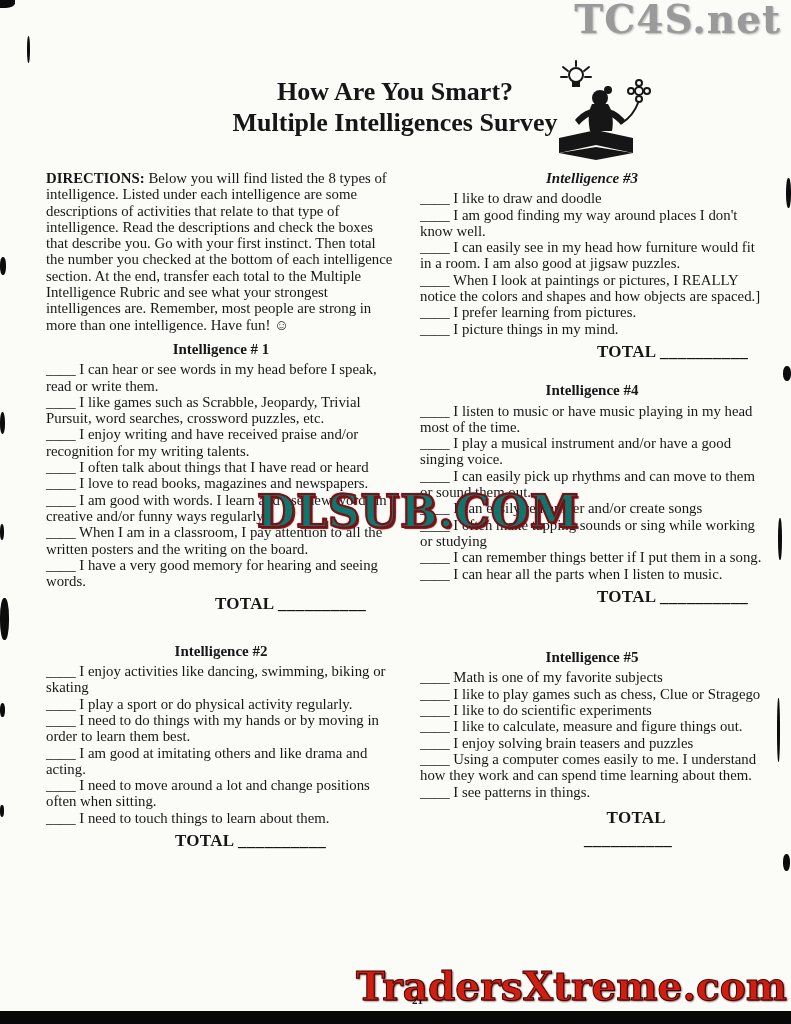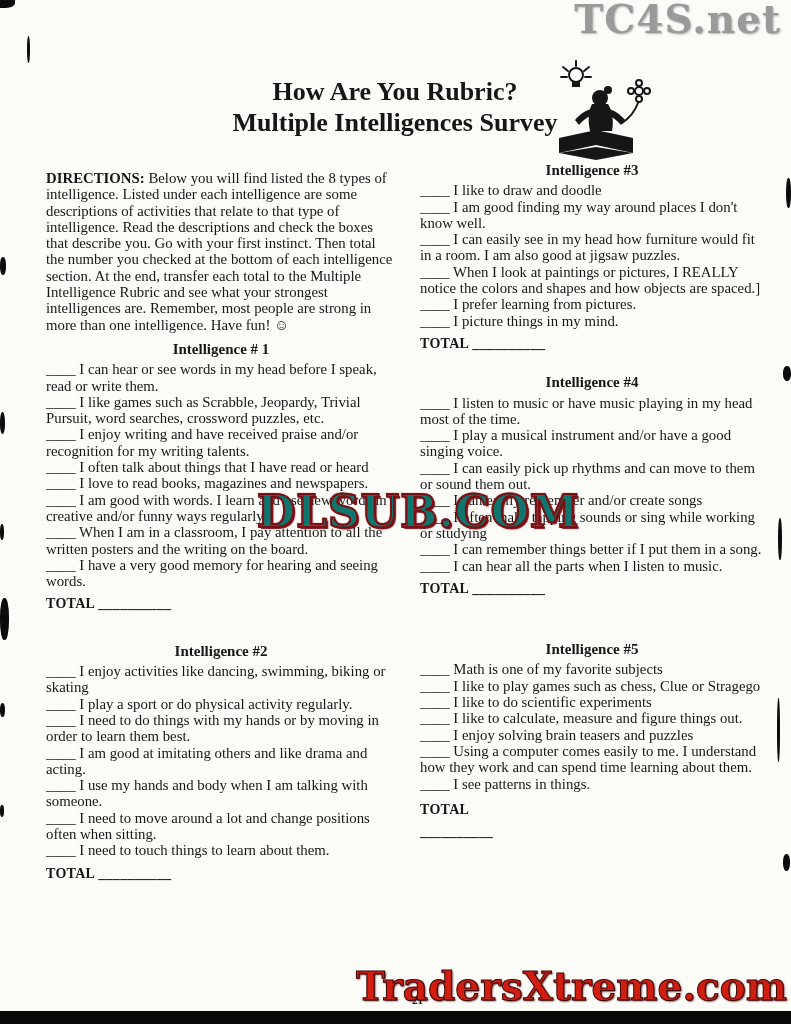--- a/index.html
+++ b/index.html
@@ -53,30 +53,30 @@
   .col-left  { left:46px;  top:170px; width:350px; }
   .col-right { left:420px; top:162px; width:344px; }
 
   p { margin:0; }
   .directions b { font-weight:bold; }
 
   .sec-h {
     font-weight:bold; text-align:center; font-size:15px;
     margin:8px 0 4px;
   }
-  .mt-0  { margin-top:0; }
+  .mt-0  { margin-top:8px;font-style:italic; }
   .mt-lg { margin-top:30px; }
   .mt-md { margin-top:22px; }
   .mt-xl { margin-top:44px; }
 
   .item { margin:0; }
 
   .total {
-    margin-top:7px; font-size:14px; font-weight:bold;
-    letter-spacing:.3px; text-align:left;
+    margin-top:7px; font-size:17px; font-weight:bold;
+    letter-spacing:.3px; text-align:right;
   }
   .total-1 { padding-right:30px; }
   .total-2 { padding-right:70px; }
   .total-3 { padding-right:16px; }
   .total-4 { padding-right:16px; }
   .total-5 { padding-right:98px; margin-top:10px; }
   .total-5b{ padding-right:92px; margin-top:6px; }
 
   
   .page-number {
@@ -105,21 +105,21 @@
   .a13 { left:783px; top:854px; width:7px; height:17px; }
 </style>
 </head>
 <body>
 
 <div class="page">
 
   <div class="wm-top">TC4S.net</div>
 
   <header class="title">
-    <div>How Are You Rubric?</div>
+    <div>How Are You Smart?</div>
     <div>Multiple Intelligences Survey</div>
   </header>
 
   <svg class="clipart" width="118" height="106" viewBox="0 0 118 106">
     <g stroke="#161616" fill="none" stroke-width="2" stroke-linecap="round">
       <circle cx="38" cy="15" r="7"></circle>
       <path d="M38 1 v5 M25 7 l5 4 M51 7 l-5 4 M23 17 h6 M53 17 h-6"></path>
       <path d="M35 22 h6 v4 h-6 z" fill="#161616"></path>
       <circle cx="101" cy="31" r="4"></circle>
       <circle cx="101" cy="23" r="3"></circle>
@@ -155,21 +155,20 @@
       <p class="item">____ I have a very good memory for hearing and seeing words.</p>
       <p class="total total-1"><span>TOTAL</span> <span>__________</span></p>
     </section>
 
     <section>
       <h3 class="sec-h mt-lg">Intelligence #2</h3>
       <p class="item">____ I enjoy activities like dancing, swimming, biking or skating</p>
       <p class="item">____ I play a sport or do physical activity regularly.</p>
       <p class="item">____ I need to do things with my hands or by moving in order to learn them best.</p>
       <p class="item">____ I am good at imitating others and like drama and acting.</p>
-      <p class="item">____ I use my hands and body when I am talking with someone.</p>
       <p class="item">____ I need to move around a lot and change positions often when sitting.</p>
       <p class="item">____ I need to touch things to learn about them.</p>
       <p class="total total-2"><span>TOTAL</span> <span>__________</span></p>
     </section>
   </div>
 
   <div class="col col-right">
     <section>
       <h3 class="sec-h mt-0">Intelligence #3</h3>
       <p class="item">____ I like to draw and doodle</p>

